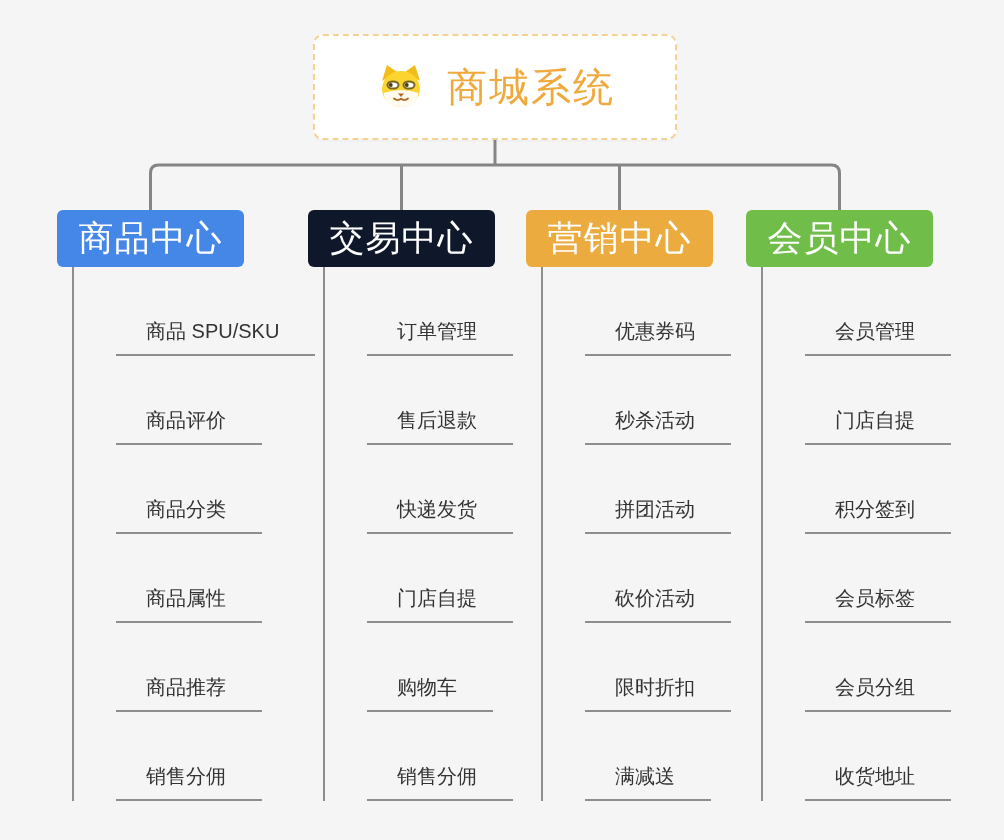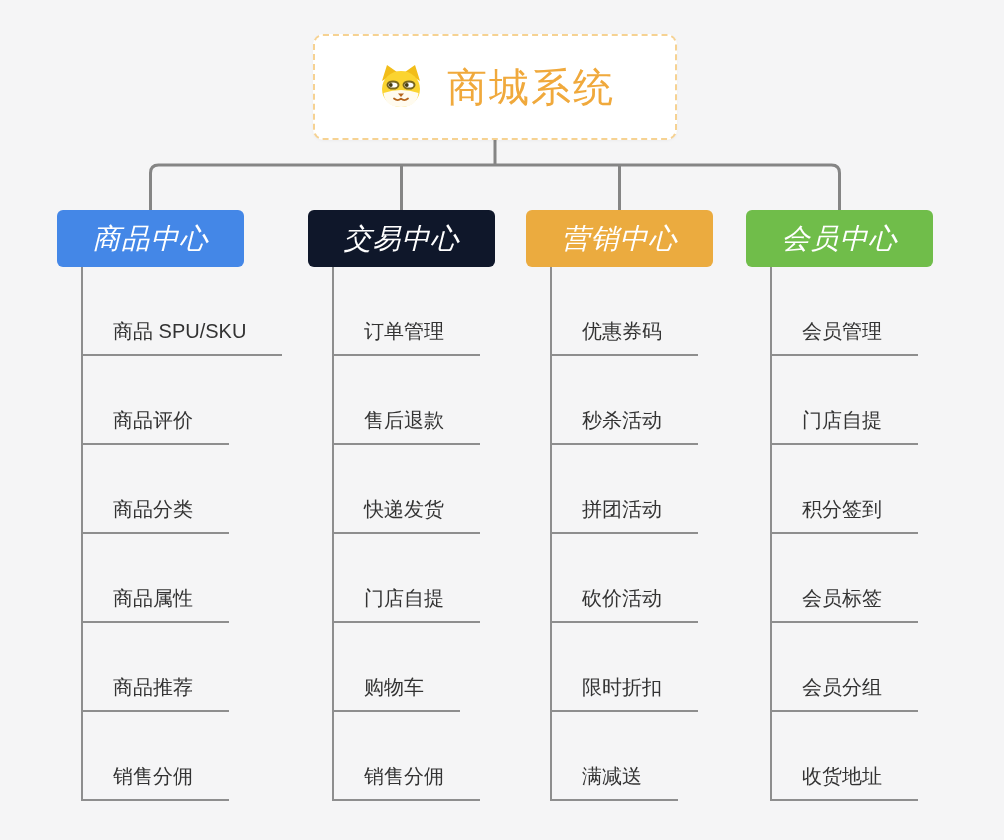--- a/index.html
+++ b/index.html
@@ -43,28 +43,28 @@
   .branch:nth-of-type(4){left:746px;}
 
   .branch-header{
     width:187px;height:57px;
     border-radius:6px;
     display:flex;align-items:center;justify-content:center;
     box-sizing:border-box;
   }
   .branch-label{
     color:#ffffff;
-    font-size:28px;
+    font-size:35px;
     letter-spacing:1px;
     white-space:nowrap;
-    font-style:italic;
   }
   .branch-list{
-    margin-left:24px;
+    margin-left:15px;
     border-left:2px solid var(--line,#8e8e8e);
+    padding-left:42px;
   }
   .item{
     height:89px;
     box-sizing:border-box;
     display:flex;align-items:flex-end;
     width:max-content;
     padding:0 36px 0 30px;
     border-bottom:2px solid var(--line,#8e8e8e);
   }
   .item-text{

